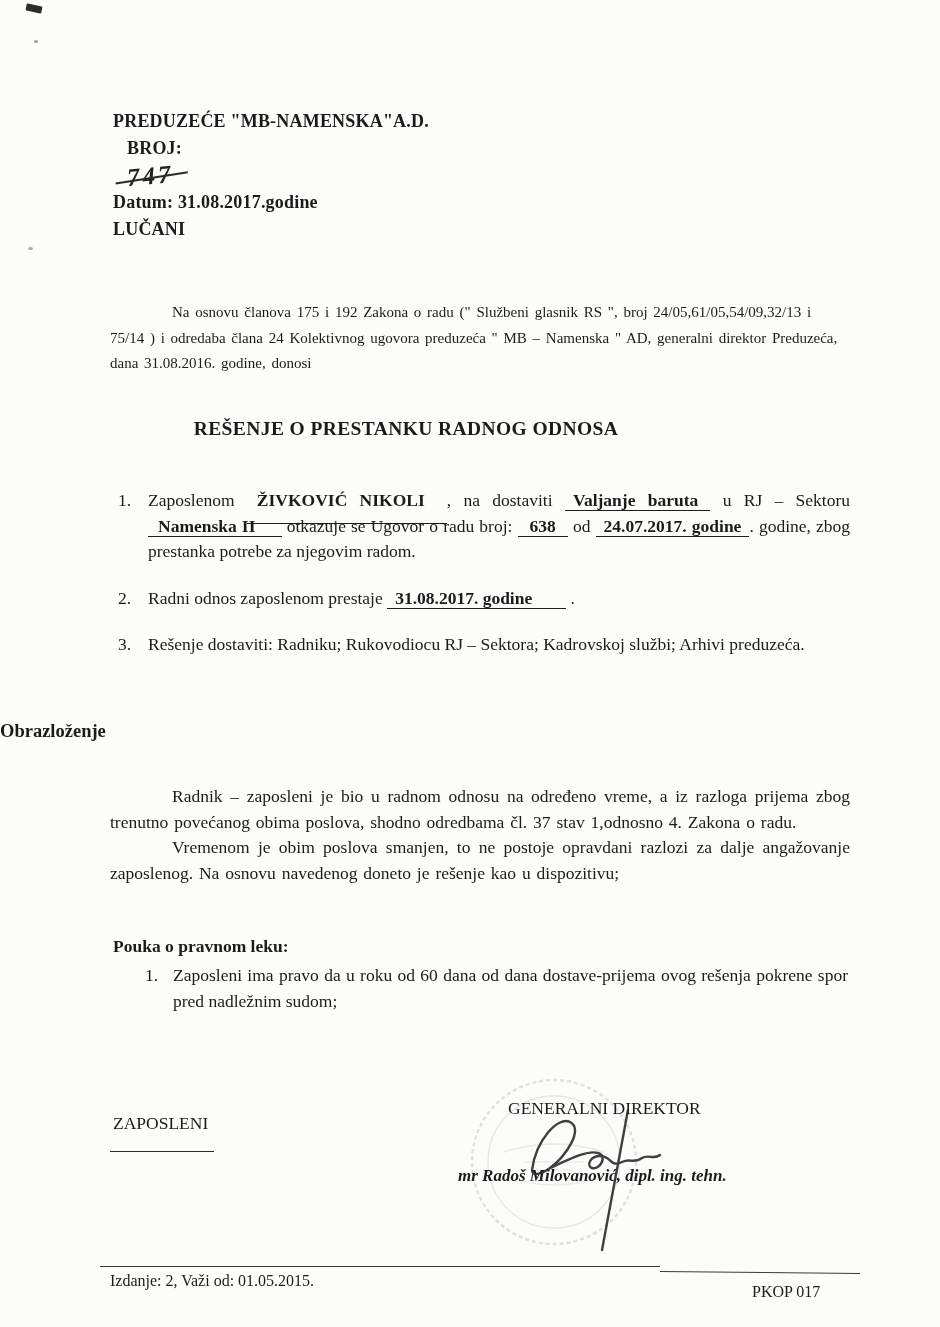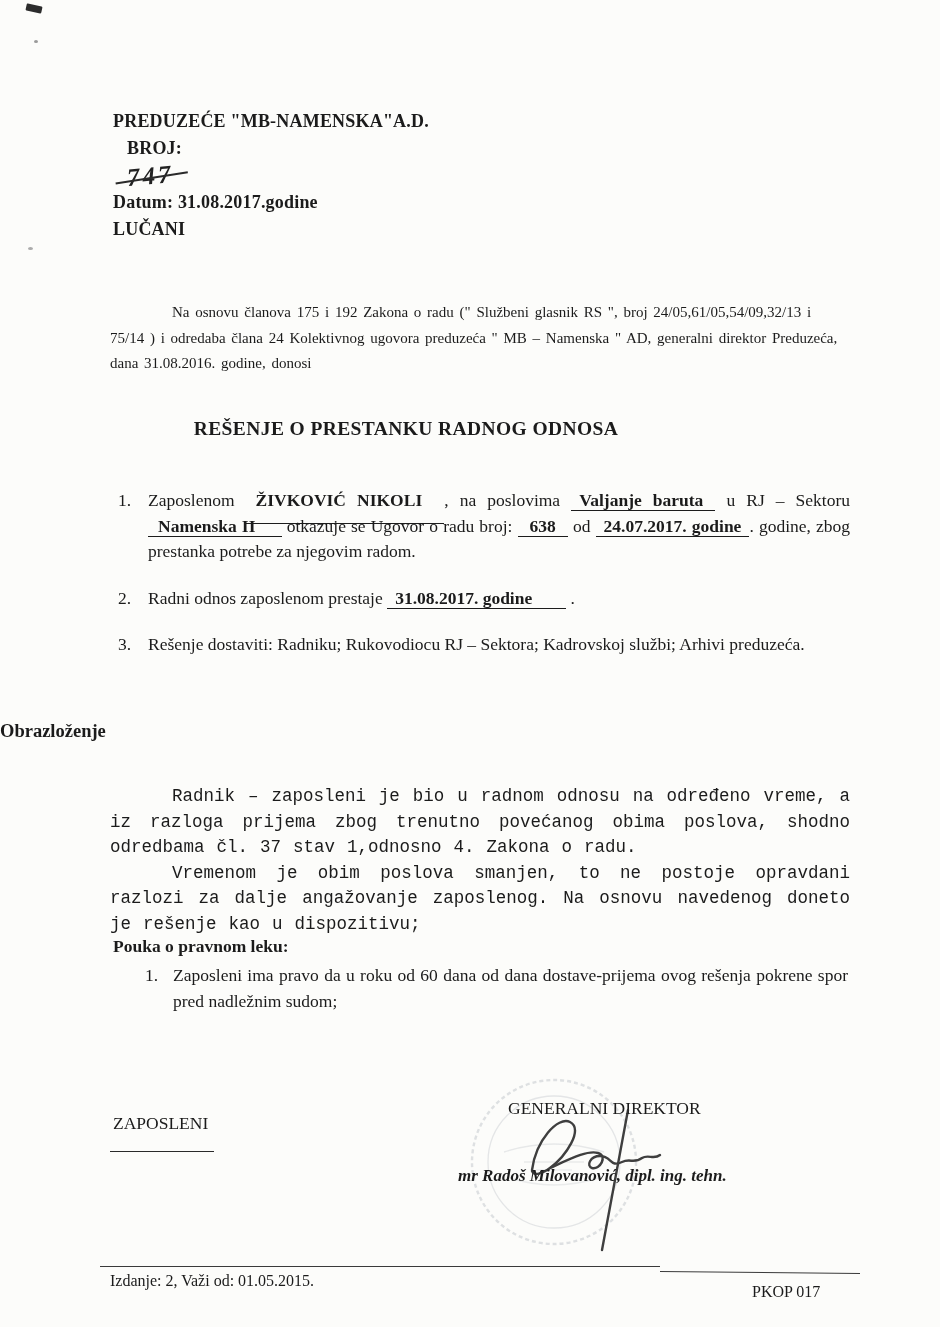--- a/index.html
+++ b/index.html
@@ -56,21 +56,21 @@
   }
   
   .expl-heading{
     position:absolute;left:0;top:721px;width:940px;
     text-align:left;font-size:18.5px;font-weight:bold;margin:0;
   }
   .expl{
     position:absolute;left:110px;top:784px;width:740px;
     font-size:17.5px;line-height:25.5px;word-spacing:1.5px;
   }
-  .expl p{margin:0;text-indent:62px;text-align:justify;font-family:Liberation Mono, monospace;}
+  .expl p{margin:0;text-indent:62px;text-align:justify;}
   
   .pouka-heading{
     position:absolute;left:113px;top:936px;
     font-size:17.5px;font-weight:bold;margin:0;
   }
   .pouka-item{
     position:absolute;left:145px;top:963px;width:703px;
     display:flex;font-size:17.5px;line-height:25.5px;
   }
   .pouka-item .num{width:28px;flex-shrink:0;}
@@ -116,21 +116,21 @@
   <p class="intro">Na osnovu članova 175 i 192 Zakona o radu (" Službeni glasnik RS ", broj 24/05,61/05,54/09,32/13 i 75/14 ) i odredaba  člana 24 Kolektivnog ugovora preduzeća " MB – Namenska " AD, generalni direktor Preduzeća, dana 31.08.2016. godine, donosi</p>
 
   <h1 class="title">REŠENJE O PRESTANKU RADNOG ODNOSA</h1>
 
   <div class="items">
 
     <div class="item">
       <span class="num">1.</span>
       <div class="item-body justify">
         <span>Zaposlenom</span>
-        <span class="fill" style="padding:0 22px 13px 10px;">ŽIVKOVIĆ NIKOLI</span><span>, na poslovima</span>
+        <span class="fill" style="padding:0 22px 13px 10px;">ŽIVKOVIĆ NIKOLI</span><span>, na dostaviti</span>
         <span class="fill" style="padding:0 12px 0 8px;">Valjanje baruta</span>
         <span>u RJ – Sektoru</span>
         <span class="fill" style="padding:0 26px 0 10px;">Namenska II</span>
         <span>otkazuje se Ugovor o radu broj:</span>
         <span class="fill" style="padding:0 12px;">638</span>
         <span>od</span>
         <span class="fill">24.07.2017. godine</span><span>. godine, zbog prestanka potrebe za njegovim radom.</span>
       </div>
     </div>
 

